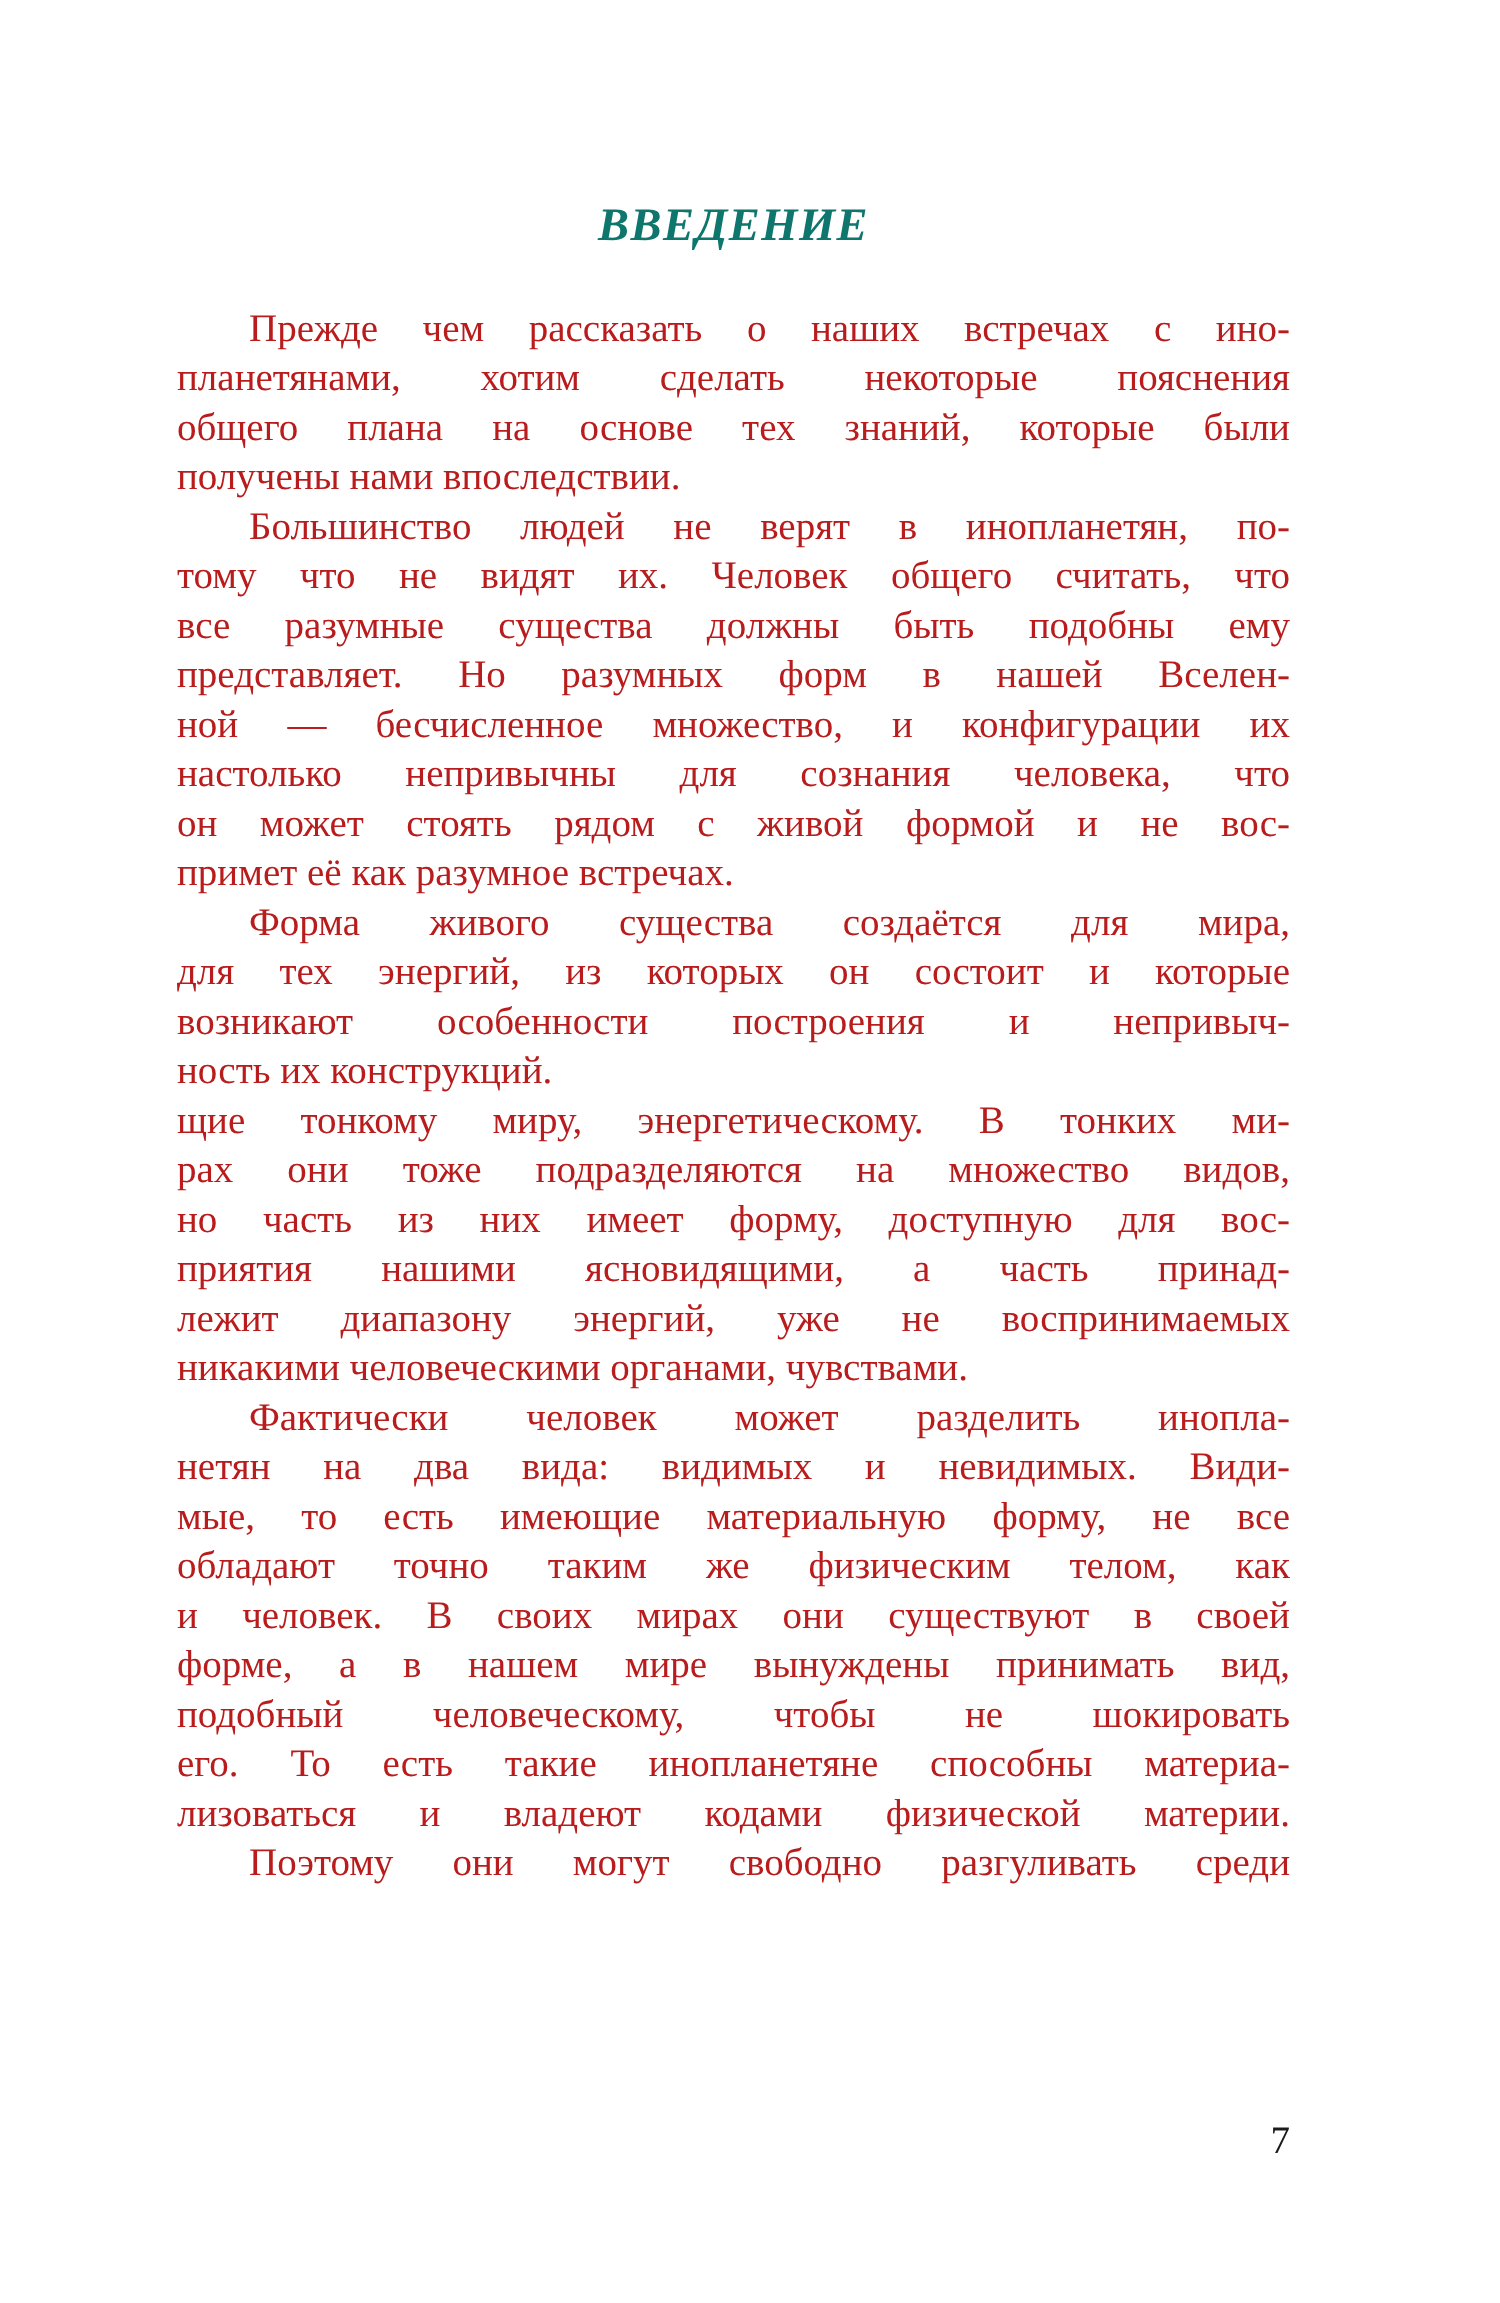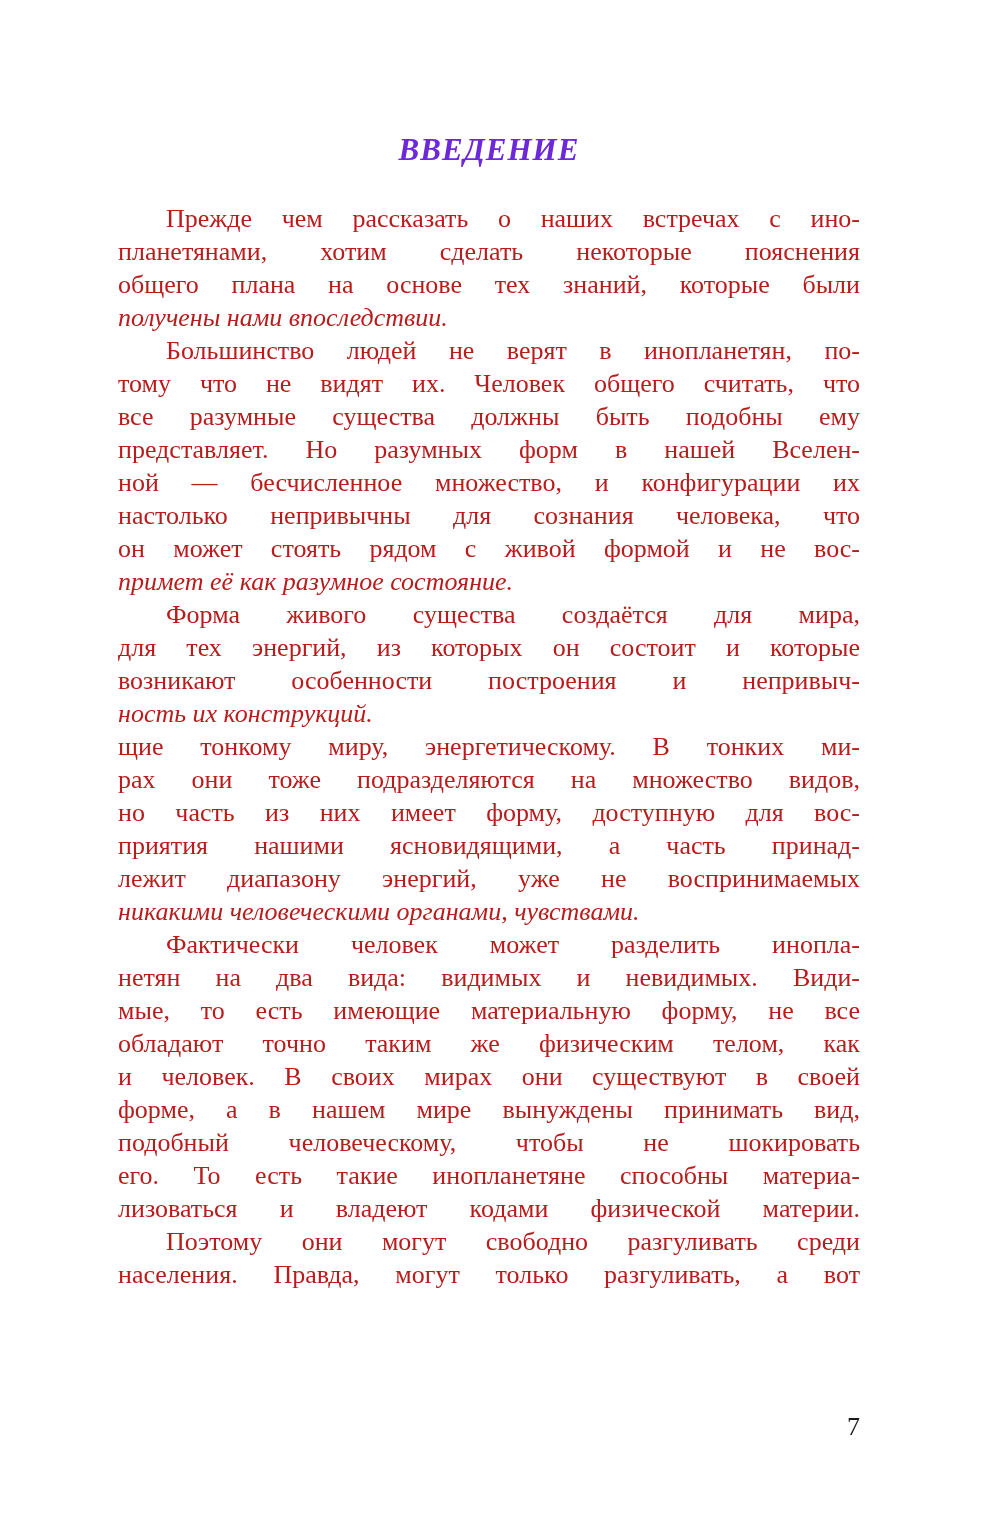--- a/index.html
+++ b/index.html
@@ -23,41 +23,40 @@
     width: 742px;
   }
   .title {
     margin: 0 0 34px 0;
     text-align: center;
     font-size: 31px;
     line-height: 36px;
     font-weight: bold;
     font-style: italic;
     letter-spacing: 1px;
-    color: #6d28d9;
+    color: #0f766e;
   }
   .paragraph {
     margin: 0;
     padding: 0;
   }
   .line {
     font-size: 26px;
     line-height: 33px;
     height: 33px;
     white-space: normal;
     color: #b91c1c;
   }
   .line.just {
     text-align: justify;
     text-align-last: justify;
   }
   .line.last {
     text-align: left;
     text-align-last: left;
-    font-style: italic;
   }
   .line.indent {
     text-indent: 48px;
   }
   .page-number {
     position: absolute;
     top: 1410px;
     left: 118px;
     width: 742px;
     text-align: right;
@@ -80,21 +79,21 @@
           <div class="line last">получены нами впоследствии.</div>
         </div>
         <div class="paragraph">
           <div class="line indent just">Большинство людей не верят в инопланетян, по-</div>
           <div class="line just">тому что не видят их. Человек общего считать, что</div>
           <div class="line just">все разумные существа должны быть подобны ему</div>
           <div class="line just">представляет. Но разумных форм в нашей Вселен-</div>
           <div class="line just">ной — бесчисленное множество, и конфигурации их</div>
           <div class="line just">настолько непривычны для сознания человека, что</div>
           <div class="line just">он может стоять рядом с живой формой и не вос-</div>
-          <div class="line last">примет её как разумное состояние.</div>
+          <div class="line last">примет её как разумное встречах.</div>
         </div>
         <div class="paragraph">
           <div class="line indent just">Форма живого существа создаётся для мира,</div>
           <div class="line just">для тех энергий, из которых он состоит и которые</div>
           <div class="line just">возникают особенности построения и непривыч-</div>
           <div class="line last">ность их конструкций.</div>
         </div>
         <div class="paragraph">
           <div class="line just">щие тонкому миру, энергетическому. В тонких ми-</div>
           <div class="line just">рах они тоже подразделяются на множество видов,</div>
@@ -109,18 +108,17 @@
           <div class="line just">мые, то есть имеющие материальную форму, не все</div>
           <div class="line just">обладают точно таким же физическим телом, как</div>
           <div class="line just">и человек. В своих мирах они существуют в своей</div>
           <div class="line just">форме, а в нашем мире вынуждены принимать вид,</div>
           <div class="line just">подобный человеческому, чтобы не шокировать</div>
           <div class="line just">его. То есть такие инопланетяне способны материа-</div>
           <div class="line just">лизоваться и владеют кодами физической материи.</div>
         </div>
         <div class="paragraph">
           <div class="line indent just">Поэтому они могут свободно разгуливать среди</div>
-          <div class="line just">населения. Правда, могут только разгуливать, а вот</div>
         </div>
       </div>
   </div>
   <div class="page-number">7</div>
 </div>
 
 </body></html>

